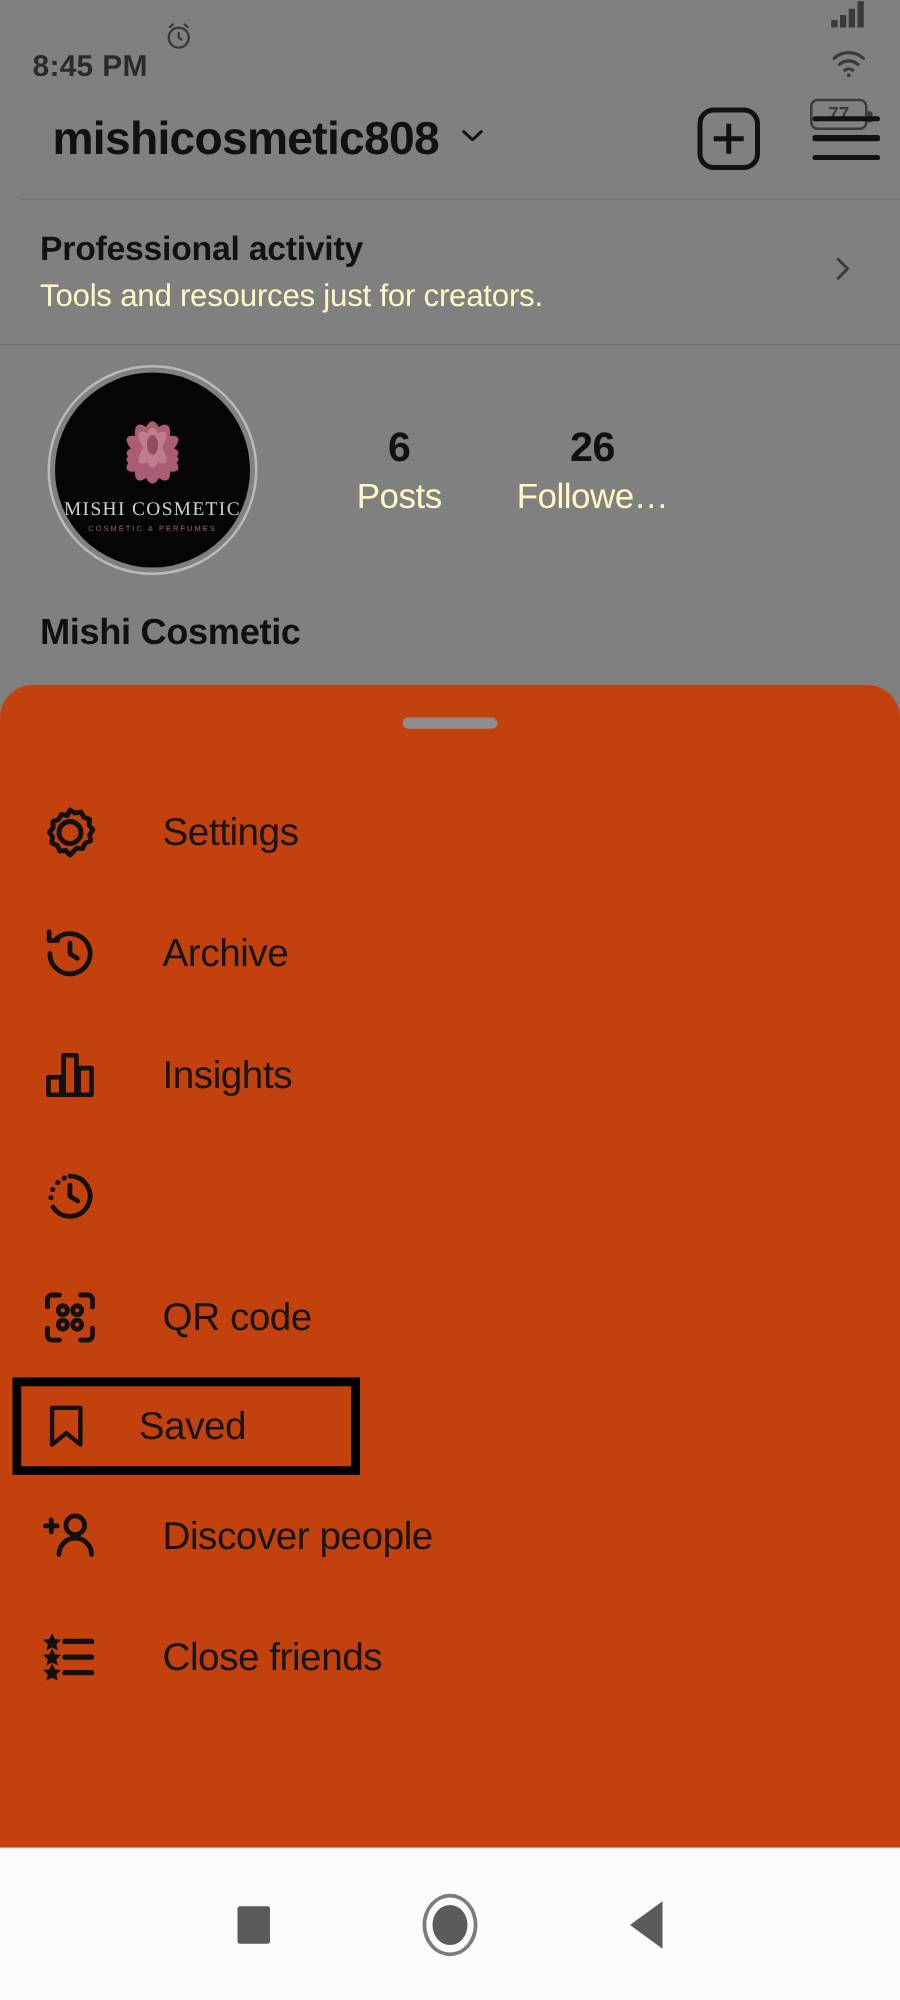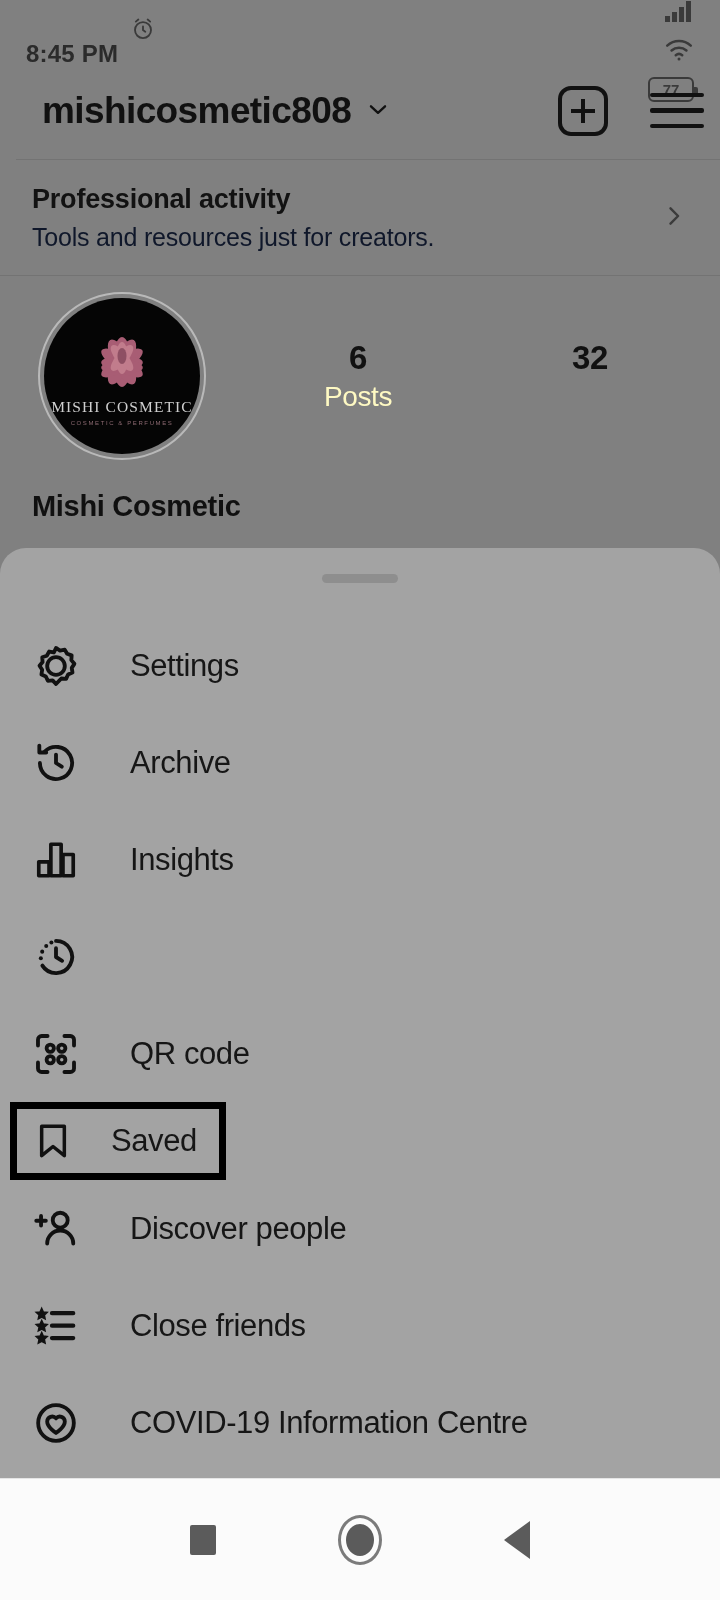--- a/index.html
+++ b/index.html
@@ -64,21 +64,21 @@
   .burger i { display:block; height:4.5px; background:#111; border-radius:2px; }
 
   
   #prodash {
     position:absolute; left:0; top:160px; width:720px; height:116px;
     display:flex; align-items:center; padding:0 32px;
     border-bottom:1px solid rgba(0,0,0,.10);
   }
   #prodash .txt { flex:1; }
   #prodash .t1 { font-size:27px; font-weight:700; color:#121212; letter-spacing:-.2px; }
-  #prodash .t2 { font-size:25px; color:#0f172a; margin-top:8px; letter-spacing:-.2px; }
+  #prodash .t2 { font-size:25px; color:#fef9c3; margin-top:8px; letter-spacing:-.2px; }
 
   
   #profrow {
     position:absolute; left:0; top:276px; width:720px; height:200px;
     display:flex; align-items:center;
   }
   #avatar-wrap {
     width:168px; height:168px; margin-left:38px;
     border-radius:50%; border:2px solid rgba(255,255,255,.45);
     padding:4px; flex:none;
@@ -108,41 +108,41 @@
 
   
   #fullname {
     position:absolute; left:32px; top:490px;
     font-size:29px; font-weight:700; color:#101010; letter-spacing:-.3px;
   }
 
   
   #sheet {
     position:absolute; left:0; top:548px; width:720px; height:930px;
-    background:#a3a3a3; border-radius:26px 26px 0 0;
+    background:#c2410c; border-radius:26px 26px 0 0;
   }
   #drag-handle {
     width:76px; height:9px; border-radius:6px; background:#8e8e8e;
     margin:26px auto 0;
   }
   #menu { margin-top:34px; position:relative; }
   .menu-item {
     height:97px; display:flex; align-items:center; padding-left:30px;
     position:relative;
   }
   .menu-item .ico {
     width:52px; height:52px; flex:none;
     display:flex; align-items:center; justify-content:center;
   }
   .menu-item .lbl {
     margin-left:48px; font-size:31px; color:#161616; letter-spacing:-.4px;
     white-space:nowrap;
   }
   .menu-item.highlight {
-    border:7px solid #000; width:216px; height:78px;
+    border:7px solid #000; width:278px; height:78px;
     margin-left:10px; padding-left:14px;
   }
   .menu-item.highlight .ico { width:44px; height:44px; }
   .menu-item.highlight .lbl { margin-left:36px; }
 
   
   #sheet-divider {
     position:absolute; left:0; top:1478px; width:720px; height:1px;
     background:rgba(0,0,0,.10);
   }
@@ -262,21 +262,24 @@
         <div class="brand">MISHI COSMETIC</div>
         <div class="sub">COSMETIC &amp; PERFUMES</div>
       </div>
     </div>
     <div id="stats">
       <div class="stat">
         <div class="num">6</div>
         <div class="lbl">Posts</div>
       </div>
       <div class="stat">
-        <div class="num">32</div>
+        <div class="num">26</div>
+        <div class="lbl">Followe…</div>
+      </div>
+      <div class="stat">
       </div>
     </div>
   </div>
 
   <div id="fullname">Mishi Cosmetic</div>
 </div>
 
 <div id="sheet">
   <div id="drag-handle"></div>
 
@@ -368,29 +371,20 @@
         <svg width="44" height="44" viewBox="0 0 24 24" fill="none" stroke="#111" stroke-width="2" stroke-linecap="round">
           <path d="M4.2 2.6l.85 1.8 1.95.25-1.45 1.35.38 1.95L4.2 7l-1.73.9.38-1.95L1.4 4.65l1.95-.25z" fill="#111" stroke-width="1"></path>
           <path d="M4.2 9.2l.85 1.8 1.95.25-1.45 1.35.38 1.95-1.73-.9-1.73.9.38-1.95-1.45-1.35 1.95-.25z" fill="#111" stroke-width="1"></path>
           <path d="M4.2 15.8l.85 1.8 1.95.25-1.45 1.35.38 1.95-1.73-.9-1.73.9.38-1.95-1.45-1.35 1.95-.25z" fill="#111" stroke-width="1"></path>
           <path d="M9.8 5h11.6M9.8 11.8h11.6M9.8 18.6h11.6" stroke-width="2.3"></path>
         </svg>
       </span>
       <span class="lbl">Close friends</span>
     </div>
 
-    <div class="menu-item">
-      <span class="ico">
-        <svg width="46" height="46" viewBox="0 0 24 24" fill="none" stroke="#111" stroke-width="2" stroke-linecap="round" stroke-linejoin="round">
-          <circle cx="12" cy="12" r="9.3"></circle>
-          <path d="M12 17.2s-4.6-2.9-4.6-6a2.6 2.6 0 0 1 4.6-1.6 2.6 2.6 0 0 1 4.6 1.6c0 3.1-4.6 6-4.6 6z"></path>
-        </svg>
-      </span>
-      <span class="lbl">COVID-19 Information Centre</span>
-    </div>
 
   </div>
 </div>
 
 <div id="sheet-divider"></div>
 
 <div id="navbar">
   <span class="nav-recents"></span>
   <span class="nav-home">
       <i></i>

